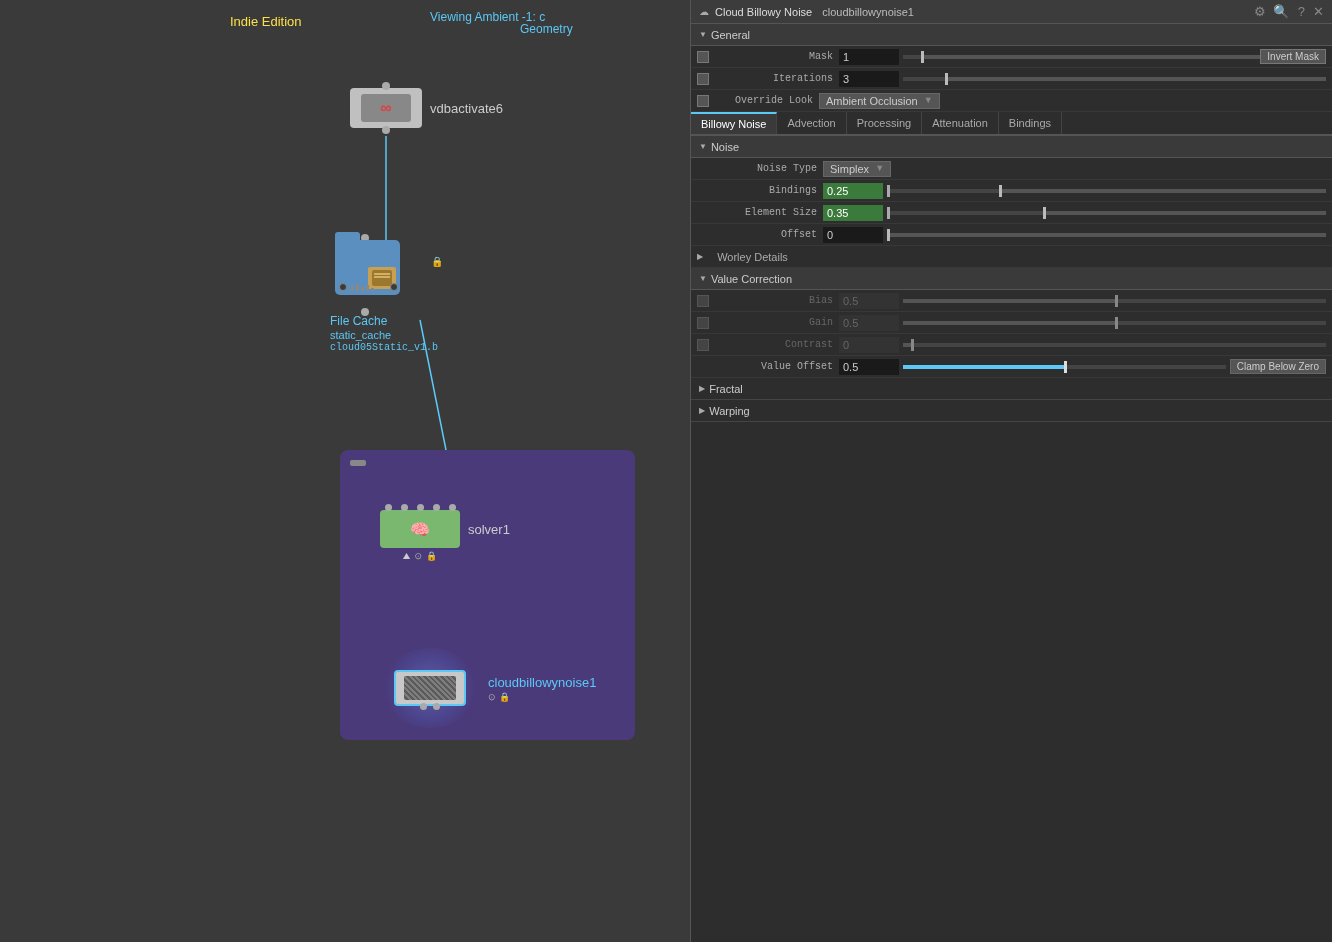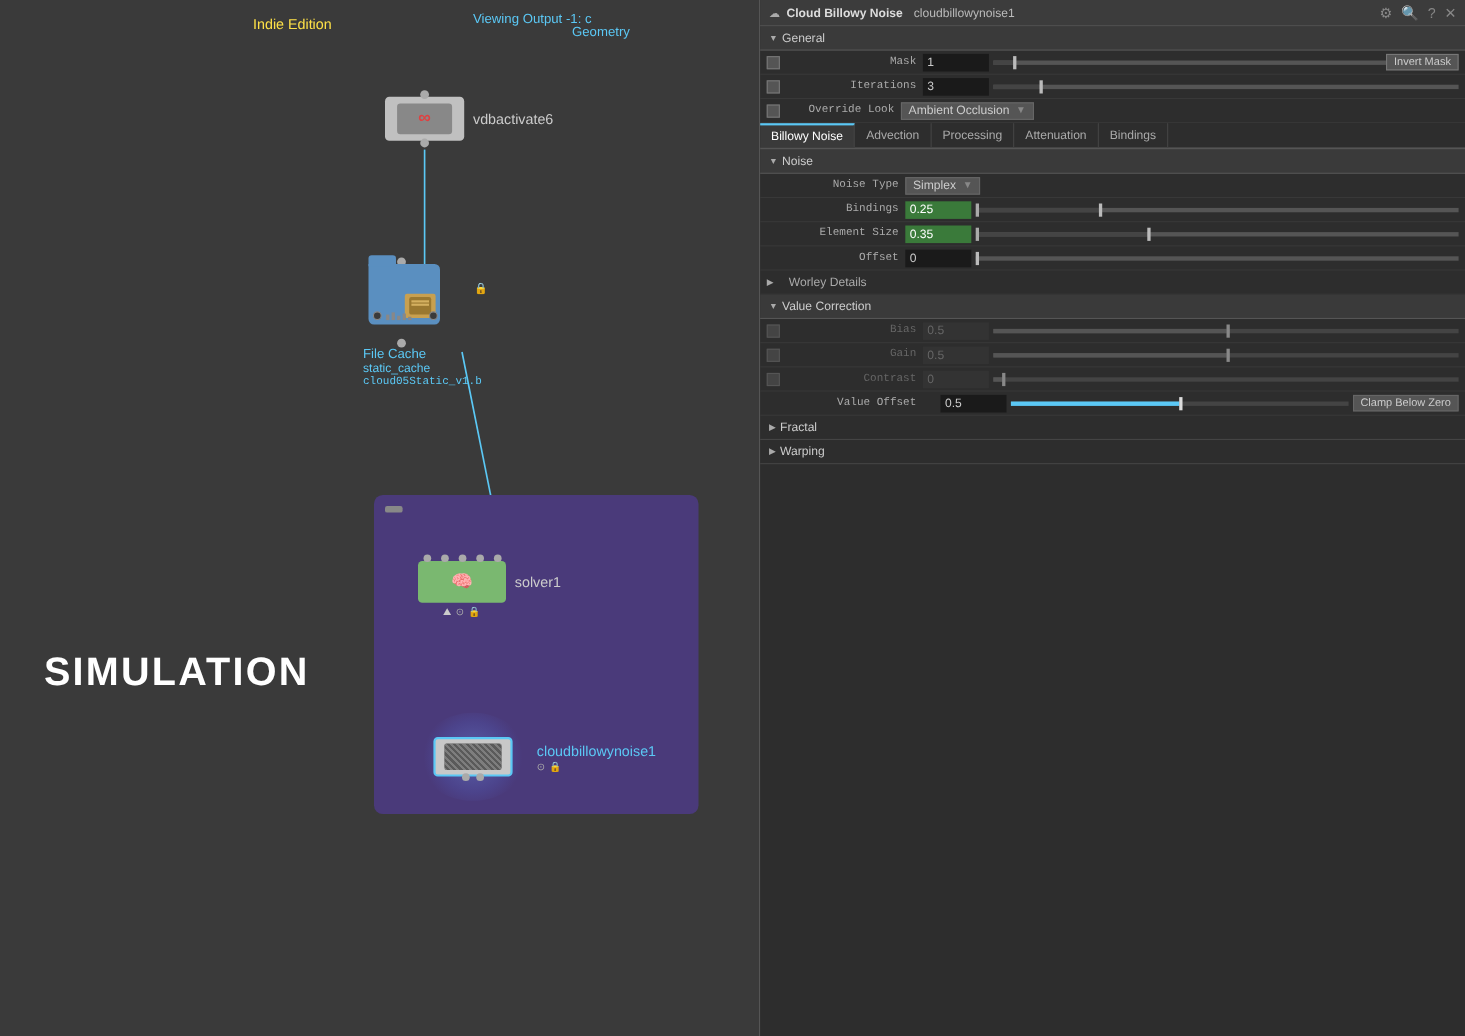--- a/index.html
+++ b/index.html
@@ -257,21 +257,21 @@
       gap: 6px;
       border-bottom: 1px solid #555;
       flex-shrink: 0;
     }
     .panel-title-icon {
       font-size: 10px; color: #aaa;
     }
     .panel-title {
       color: #ddd;
       font-size: 11px;
-      font-weight: bold;
+      font-weight: normal;
     }
     .panel-node-name {
       color: #bbb;
       font-size: 11px;
       margin-left: 4px;
     }
     .panel-header-spacer { flex: 1; }
     .panel-header-icons {
       display: flex; gap: 8px;
     }
@@ -519,21 +519,21 @@
 
     <line x1="386" y1="136" x2="386" y2="248" stroke="#5bc8f5" stroke-width="1.5"></line>
 
     <line x1="420" y1="320" x2="454" y2="490" stroke="#5bc8f5" stroke-width="1.5"></line>
 
     <line x1="454" y1="528" x2="454" y2="648" stroke="#5bc8f5" stroke-width="1.5"></line>
   </svg>
 
   <div class="indie-edition">Indie Edition</div>
 
-  <div class="viewing-output">Viewing Output -1: c</div>
+  <div class="viewing-output">Viewing Ambient -1: c</div>
   <div class="geometry-label">Geometry</div>
 
   <div class="vdb-node">
     <div class="vdb-node-box">
       <div class="node-connector-top"></div>
       <div class="vdb-inner">
         <span class="vdb-infinity">∞</span>
       </div>
       <div class="node-connector-bottom"></div>
     </div>
@@ -611,21 +611,20 @@
     </div>
     <div style="display:flex; flex-direction:column; gap:2px;">
       <span class="cloud-label">cloudbillowynoise1</span>
       <div style="display:flex; gap:4px;">
         <span style="font-size:9px; color:#aaa;">⊙</span>
         <span style="font-size:9px; color:#aaa;">🔒</span>
       </div>
     </div>
   </div>
 
-  <div class="simulation-text">SIMULATION</div>
 </div>
 
 <div class="properties-panel">
 
   <div class="panel-header">
     <span class="panel-title-icon">☁</span>
     <span class="panel-title">Cloud Billowy Noise</span>
     <span class="panel-node-name">cloudbillowynoise1</span>
     <div class="panel-header-spacer"></div>
     <div class="panel-header-icons">
@@ -775,21 +774,21 @@
       <input class="disabled-input" value="0" readonly="" style="">
       <div class="slider-container">
         <div class="slider-track disabled-slider">
           <div style="height:100%; background:#555; width:2%;"></div>
           <div class="slider-thumb" style="left:2%; background:#888;"></div>
         </div>
       </div>
     </div>
 
     <div class="param-row">
-      <span class="param-label" style="width:120px; text-align:right; margin-right:22px; margin-left:16px;">Value Offset</span>
+      <span class="param-label" style="width:120px; text-align:right; margin-right:6px; margin-left:16px;">Value Offset</span>
       <input class="param-input" value="0.5" readonly="" style="background: rgb(26, 26, 26);">
       <div class="slider-container">
         <div class="slider-track" style="background:#444;">
           <div style="height:100%; background:#5bc8f5; width:50%;"></div>
           <div class="slider-thumb" style="left:50%; background:#ddd;"></div>
         </div>
       </div>
       <div style="width:4px; flex-shrink:0;"></div>
       <button class="clamp-below-zero-btn">Clamp Below Zero</button>
     </div>

